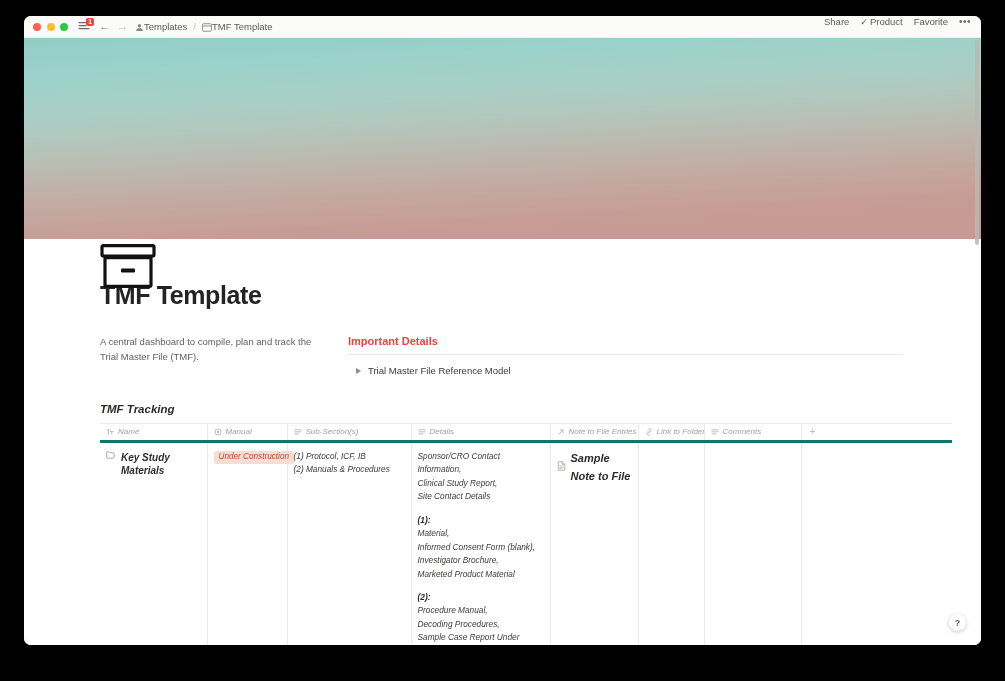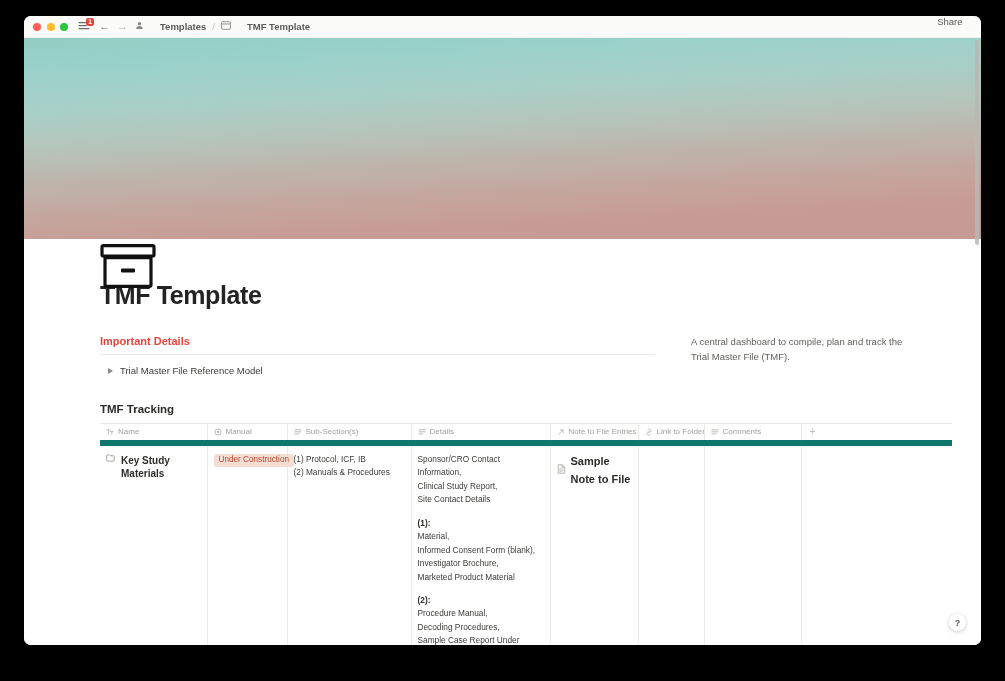--- a/index.html
+++ b/index.html
@@ -51,27 +51,27 @@
     background: #e8453c; color: #fff;
     font-size: 6.5px; line-height: 7.5px;
     min-width: 8px; height: 8px;
     border-radius: 2px; text-align: center;
     padding: 0 1.5px; font-weight: 700;
   }
   .navarrow { color: #b6b4b0; font-size: 11px; margin-right: 7px; line-height: 1; }
   .navarrow.active { color: #7a7975; }
 
   #breadcrumb { display: flex; align-items: center; gap: 4px; }
-  .crumb { display: flex; align-items: flex-start; gap: 16px; color: #5b5a56; cursor: default; font-weight: bold; }
+  .crumb { display: flex; align-items: flex-end; gap: 0; color: #5b5a56; cursor: default; }
   .crumb-sep { color: #c3c1bd; margin: 0 2px; }
 
   #tb-right {
     position: absolute; right: 10px; top: 0; height: 22px;
-    display: flex; align-items: center; gap: 11px;
-    font-size: 9.5px; color: #5b5a56; flex-direction: column;
+    display: flex; gap: 11px;
+    font-size: 9.5px; color: #5b5a56;
   }
   #tb-right span { white-space: nowrap; }
   .check { color: #5b5a56; font-size: 9px; margin-right: 2px; }
   .dots-more { letter-spacing: .5px; color: #6b6a66; font-size: 10px; }
 
   
   #scroll {
     position: absolute;
     top: 22px; left: 0; right: 0; bottom: 0;
     background: #fff;
@@ -141,36 +141,36 @@
     color: #3b3a37;
   }
   .tri {
     width: 0; height: 0;
     border-left: 5px solid #8d8b87;
     border-top: 3.5px solid transparent;
     border-bottom: 3.5px solid transparent;
   }
 
   
-  #db-wrap { margin: 27px 0 0 0; padding: 0 78px 0 76px; }
+  #db-wrap { margin: 27px 0 0 0; padding: 0 78px 0 76px; font-style: italic; }
   #db-title {
     font-size: 11.5px;
     font-weight: 700;
     color: #2c2b28;
     margin-bottom: 8px;
   }
 
   table.db {
     width: 100%;
     border-collapse: collapse;
     table-layout: fixed;
   }
   table.db th, table.db td {
     border-right: 1px solid #eceae7;
-    border-bottom: 6px solid #0f766e;
+    border-bottom: 3px solid #0f766e;
     text-align: left;
     vertical-align: top;
   }
   table.db thead th {
     border-top: 1px solid #eceae7;
     height: 17px;
     padding: 3px 6px 3px 6px;
     font-weight: 400;
     font-size: 8px;
     color: #a3a19d;
@@ -295,29 +295,29 @@
 
         <svg id="page-icon" viewBox="0 0 56 44">
           <rect x="2" y="1.6" width="52" height="10.5" rx="1.6" fill="none" stroke="#111" stroke-width="3.2"></rect>
           <rect x="5" y="13.6" width="46" height="28.8" rx="1.6" fill="none" stroke="#111" stroke-width="3.2"></rect>
           <rect x="21" y="24.5" width="14" height="4" rx="1" fill="#111"></rect>
         </svg>
 
         <h1 id="page-title">TMF Template</h1>
 
         <div id="intro">
+          <div id="intro-left">
+            <p class="desc">A central dashboard to compile, plan and track the Trial Master File (TMF).</p>
+          </div>
           <div id="intro-right">
             <div class="section-head">Important Details</div>
             <div class="toggle-row">
               <span class="tri"></span>
               <span>Trial Master File Reference Model</span>
             </div>
-          </div>
-          <div id="intro-left">
-            <p class="desc">A central dashboard to compile, plan and track the Trial Master File (TMF).</p>
           </div>
         </div>
 
         <div id="db-wrap">
           <div id="db-title">TMF Tracking</div>
 
           <table class="db">
             <colgroup>
               <col style="width:107px">
                 <col style="width:80px">

